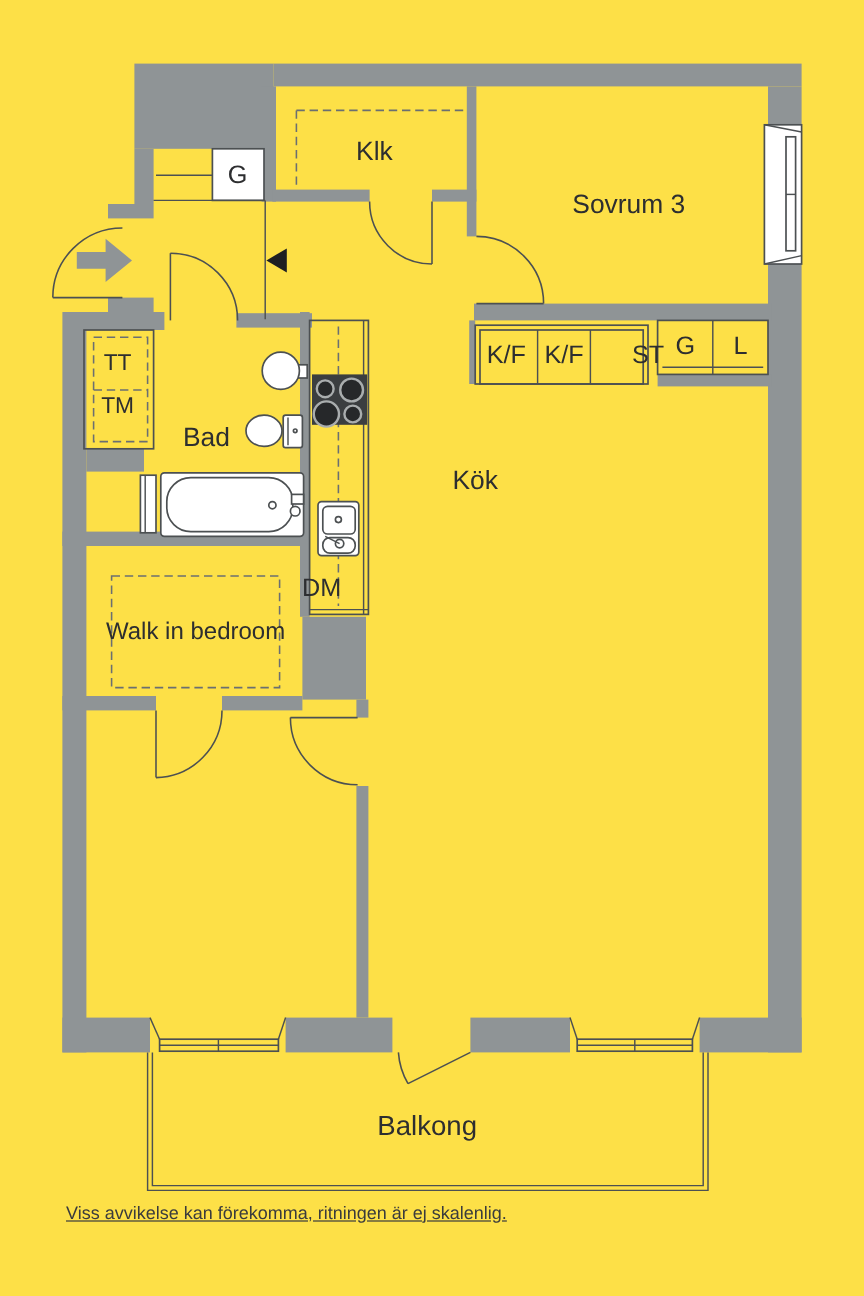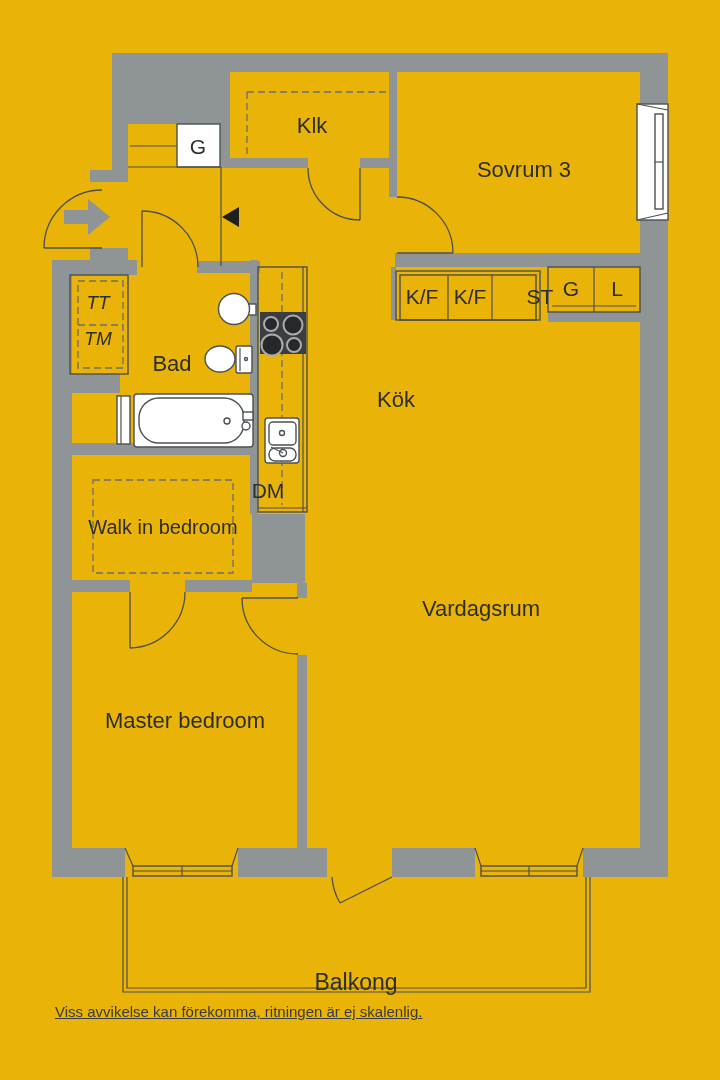--- a/index.html
+++ b/index.html
@@ -1,34 +1,34 @@
 <!DOCTYPE html>
 <html style="--wall: #8F9496; --line: #4C5052; --dash: #6B6F71; --text: #2D2E30; --muted: #3A3B3D; --stove: #3B3E40; --burner: #26282A; --burner_ring: #A9ADAE;"><head>
 <meta charset="utf-8">
 <style>
   html,body{margin:0;padding:0;background:#fff;}
-  #canvas{position:relative;width:720px;height:1080px;background:#eab308;overflow:hidden;
+  #canvas{position:relative;width:720px;height:1080px;background:#fde047;overflow:hidden;
           font-family:"Liberation Sans", sans-serif;}
   #plan-svg{position:absolute;left:0;top:0;z-index:1;}
   .wall{fill:var(--wall);}
   .thin{stroke:var(--line);stroke-width:1.2;fill:none;}
   .fix{fill:#ffffff;stroke:var(--line);stroke-width:1.4;}
   .fixnf{fill:none;stroke:var(--line);stroke-width:1.4;}
   .dash{stroke:var(--dash);stroke-width:1.3;fill:none;stroke-dasharray:7 4;}
   .arc{stroke:var(--line);stroke-width:1.3;fill:none;}
   .stove{fill:var(--stove);}
   .burner{fill:var(--burner);stroke:var(--burner_ring);stroke-width:2;}
   .blackmark{fill:#1f2022;}
   .arrow{fill:var(--wall);}
   .lbl{position:absolute;z-index:2;color:var(--text);white-space:nowrap;
        transform:translate(-50%,-50%);text-align:center;line-height:1.25;}
   .room{font-size:22px;}
-  .small{font-size:19px;font-style:italic;}
+  .small{font-size:19px;}
   .unit{font-size:21px;}
-  .big{font-size:23px;margin-top:44px;}
+  .big{font-size:23px;}
   .footer{position:absolute;z-index:2;left:55px;top:1003px;font-size:15px;
           color:var(--muted);transform:none;text-decoration:underline;}
 </style>
 </head>
 <body>
 
 <div id="canvas">
 
 <svg id="plan-svg" width="720" height="1080" viewBox="0 0 720 1080">
 
@@ -207,20 +207,18 @@
 <div class="lbl small" style="left:98px;top:339px">TM</div>
 <div class="lbl room" style="left:172px;top:364px">Bad</div>
 <div class="lbl unit" style="left:422px;top:297px">K/F</div>
 <div class="lbl unit" style="left:470px;top:297px">K/F</div>
 <div class="lbl unit" style="left:540px;top:297px">ST</div>
 <div class="lbl unit" style="left:571px;top:289px">G</div>
 <div class="lbl unit" style="left:617px;top:289px">L</div>
 <div class="lbl room" style="left:396px;top:400px">Kök</div>
 <div class="lbl unit" style="left:268px;top:491px">DM</div>
 <div class="lbl" style="left:163px;top:527px;font-size:20px">Walk in bedroom</div>
-<div class="lbl room" style="left:481px;top:609px">Vardagsrum</div>
 <div class="lbl room" style="left:185px;top:721px">
-  <div>Master bedroom</div>
 </div>
 <div class="lbl big" style="left:356px;top:938px">Balkong</div>
 <div class="footer">Viss avvikelse kan förekomma, ritningen är ej skalenlig.</div>
 
 </div>
 
 </body></html>

